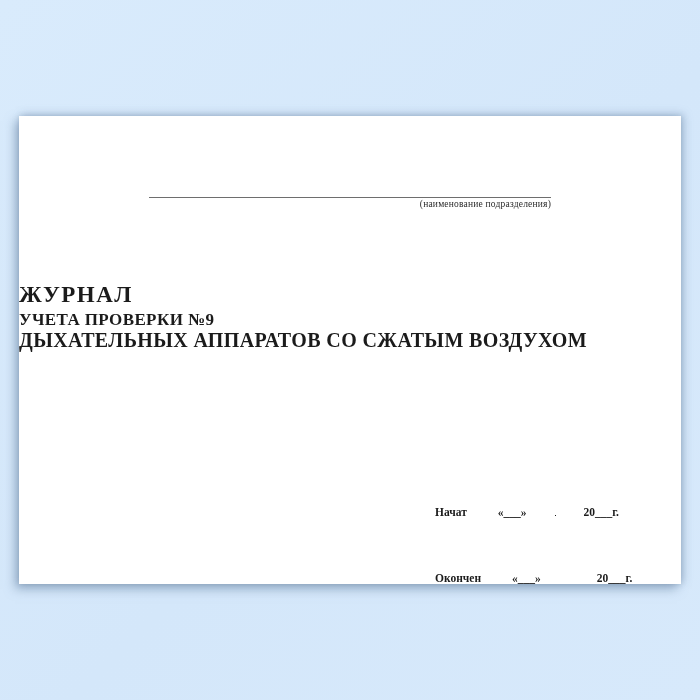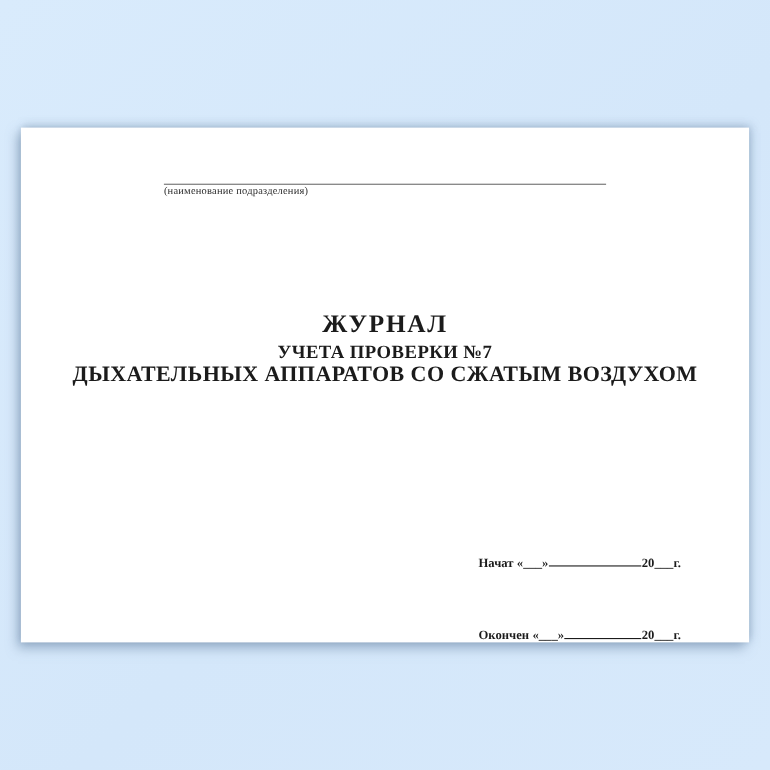--- a/index.html
+++ b/index.html
@@ -30,43 +30,42 @@
     height: 468px;
     background: var(--paper);
     box-shadow:
       -4px 5px 10px rgba(104, 131, 162, 0.55),
        3px -2px 8px rgba(118, 144, 174, 0.38),
        0 0 5px rgba(120, 146, 176, 0.30);
   }
   
   .dept {
     position: absolute;
-    top: 44px;
+    top: 74px;
     left: 50%;
     transform: translateX(-50%);
     width: 402px;
-    text-align: left;
+    text-align: right;
   }
   .dept-line {
     height: 8px;
     border-bottom: 1px solid var(--line);
   }
   .dept-caption {
     margin-top: 1px;
     font-size: 9.5px;
     letter-spacing: 0.2px;
     color: #2a2a2a;
   }
   
   .title {
     position: absolute;
     top: 166px;
     left: 0;
     width: 100%;
-    text-align: center;
     font-weight: bold;
   }
   .title-line1 {
     font-size: 23px;
     line-height: 26px;
     letter-spacing: 1.5px;
   }
   .title-line2 {
     font-size: 17px;
     line-height: 20px;
@@ -85,20 +84,21 @@
     right: 62px;
     width: 184px;
     font-weight: bold;
     font-size: 11.5px;
   }
   .date-row {
     display: flex;
     align-items: baseline;
     white-space: nowrap;
     margin-bottom: 12px;
+    gap: 28px;
   }
   .date-row .quotes { margin-left: 3px; margin-top: 42px; }
   .date-row .fill {
     flex: 1;
     height: 12px;
     border-bottom: 1px solid var(--text);
     display: inline-block;
   }
 </style>
 </head>
@@ -107,21 +107,21 @@
 <div class="canvas">
   <div class="paper">
 
     <div class="dept">
       <div class="dept-line"></div>
       <div class="dept-caption">(наименование подразделения)</div>
     </div>
 
     <div class="title">
       <div class="title-line1">ЖУРНАЛ</div>
-      <div class="title-line2">УЧЕТА ПРОВЕРКИ №7</div>
+      <div class="title-line2">УЧЕТА ПРОВЕРКИ №9</div>
       <div class="title-line3">ДЫХАТЕЛЬНЫХ АППАРАТОВ СО СЖАТЫМ ВОЗДУХОМ</div>
     </div>
 
     <div class="dates">
       <div class="date-row">
         <span>Начат</span>
         <span class="quotes">«___»</span>
         <span class="fill"></span>
         <span>20___г.</span>
       </div>

